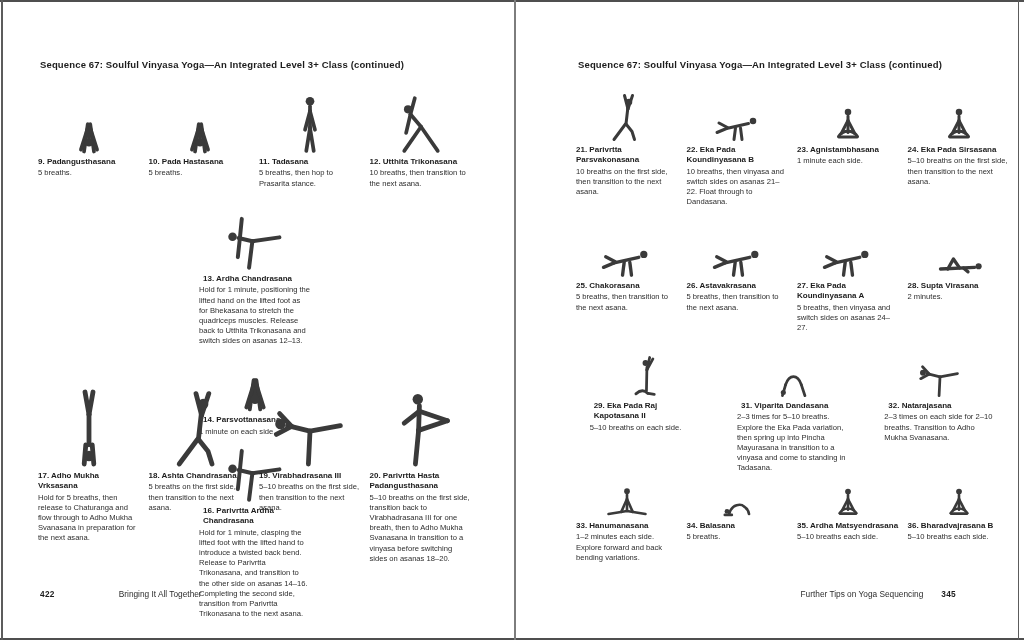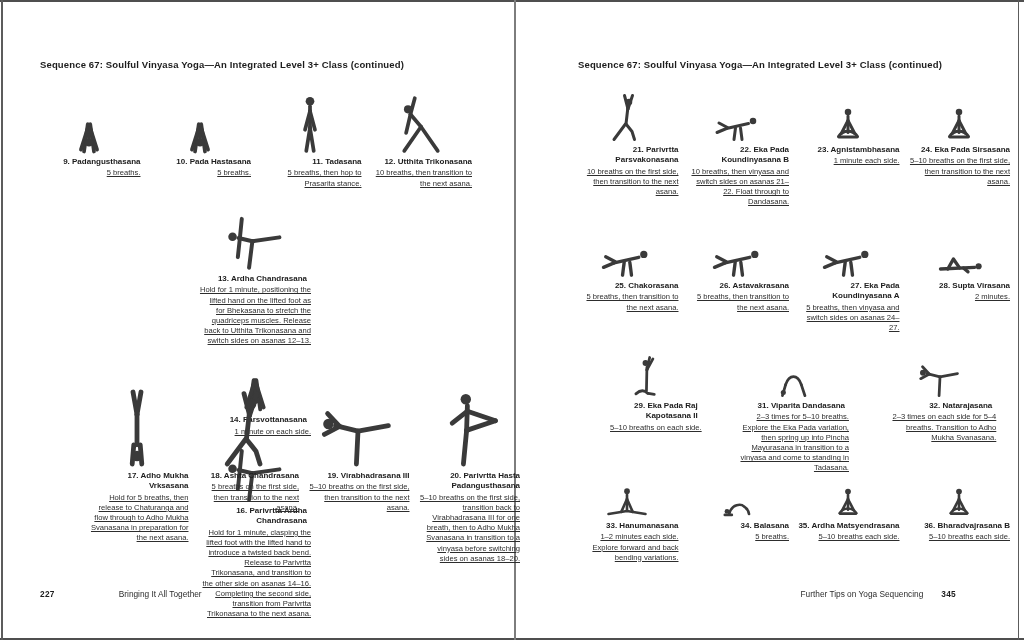--- a/index.html
+++ b/index.html
@@ -24,43 +24,43 @@
     font-size:9.5px;font-weight:bold;letter-spacing:.15px;color:#1c1c1c;
   }
   .page-left .seq-header{left:40px;}
   .page-right .seq-header{left:62px;}
 
   .rows{position:absolute;top:92px;width:442px;}
   .page-left  .rows{left:34px;}
   .page-right .rows{left:56px;}
 
   .row{position:absolute;left:0;width:100%;display:flex;}
-  .left-r1{top:0;}   .left-r2{top:113px;flex-direction:column;}  .left-r3{top:296px;margin-left:48px;}
+  .left-r1{top:0;}   .left-r2{top:113px;flex-direction:column;}  .left-r3{top:296px;}
   .right-r1{top:0;}  .right-r2{top:130px;} .right-r3{top:260px;} .right-r4{top:382px;}
 
-  .cell{flex:1 1 0;min-width:0;text-align:right;padding:0 4px;}
+  .cell{flex:1 1 0;min-width:0;text-align:left;padding:0 4px;}
 
   .fig{height:62px;display:flex;align-items:flex-end;justify-content:center;margin-bottom:3px;}
   .left-r2  .fig{height:66px;}
   .left-r3  .fig{height:80px;}
   .right-r1 .fig{height:50px;}
   .right-r2 .fig{height:56px;}
   .right-r3 .fig{height:46px;}
   .right-r4 .fig{height:44px;}
   .fig svg{height:100%;max-width:100%;}
   .fig .stroke{fill:none;stroke:#3a3a3a;stroke-width:6;stroke-linecap:round;stroke-linejoin:round;}
   .fig .head{fill:#3a3a3a;stroke:none;}
 
   .pname{
     font-size:8px;font-weight:bold;line-height:1.3;color:#1c1c1c;
     max-width:104px;margin:0 auto;
   }
   .pcap{
     font-size:7.6px;line-height:1.34;color:#2d2d2d;
-    max-width:112px;margin:1px auto 0;text-decoration:underline;
+    max-width:112px;margin:1px auto 0;
   }
 
   .footer{position:absolute;top:589px;font-size:8.3px;color:#2d2d2d;display:flex;align-items:baseline;}
   .page-left  .footer{left:40px;gap:64px;}
   .page-right .footer{left:58px;width:382px;justify-content:flex-end;gap:18px;}
   .pnum{font-weight:bold;color:#1c1c1c;letter-spacing:.3px;}
 </style>
 </head>
 <body>
 
@@ -228,21 +228,21 @@
               <path d="M48 29 L29 44" class="stroke"></path>
               <circle cx="46" cy="14" r="6.5" class="head"></circle>
             </svg>
           </div>
           <div class="pname">20. Parivrtta Hasta Padangusthasana</div>
           <div class="pcap">5–10 breaths on the first side, transition back to Virabhadrasana III for one breath, then to Adho Mukha Svanasana in transition to a vinyasa before switching sides on asanas 18–20.</div>
         </div>
       </div>
     </div>
   <div class="footer">
-    <span class="pnum">227</span>
+    <span class="pnum">422</span>
     <span class="section">Bringing It All Together</span>
   </div>
 </div>
 
 <div class="page page-right">
   <h1 class="seq-header">Sequence 67: Soulful Vinyasa Yoga—An Integrated Level 3+ Class (continued)</h1>
   <div class="rows">
       <div class="row right-r1">
         <div class="cell">
           <div class="fig">
@@ -389,21 +389,21 @@
             <svg viewBox="0 0 100 100" preserveAspectRatio="xMidYMax meet">
               <path d="M48 95 L50 54" class="stroke"></path>
               <path d="M50 54 L22 47" class="stroke"></path>
               <path d="M50 54 L88 47" class="stroke"></path>
               <path d="M27 48 L8 58" class="stroke"></path>
               <path d="M27 48 L12 32" class="stroke"></path>
               <circle cx="13" cy="45" r="6.5" class="head"></circle>
             </svg>
           </div>
           <div class="pname">32. Natarajasana</div>
-          <div class="pcap">2–3 times on each side for 5–4 breaths. Transition to Adho Mukha Svanasana.</div>
+          <div class="pcap">2–3 times on each side for 2–10 breaths. Transition to Adho Mukha Svanasana.</div>
         </div>
       </div>
       <div class="row right-r4">
         <div class="cell">
           <div class="fig">
             <svg viewBox="0 0 100 100" preserveAspectRatio="xMidYMax meet">
               <path d="M8 91 L50 84" class="stroke"></path>
               <path d="M50 84 L92 91" class="stroke"></path>
               <path d="M50 84 L50 47" class="stroke"></path>
               <path d="M50 57 L37 86" class="stroke"></path>

